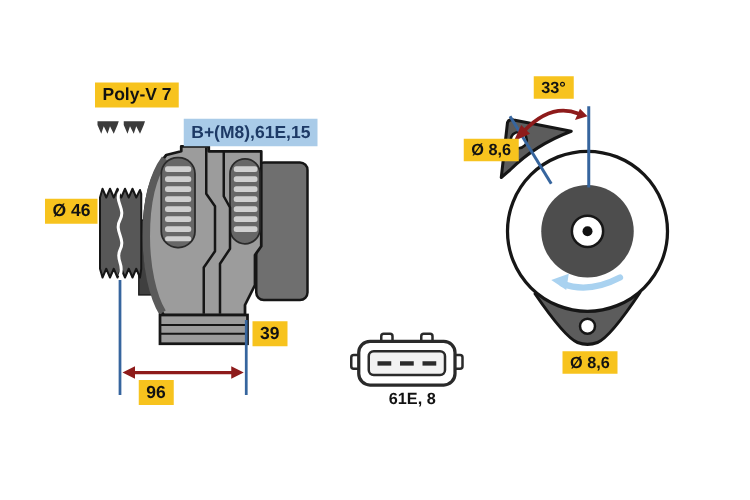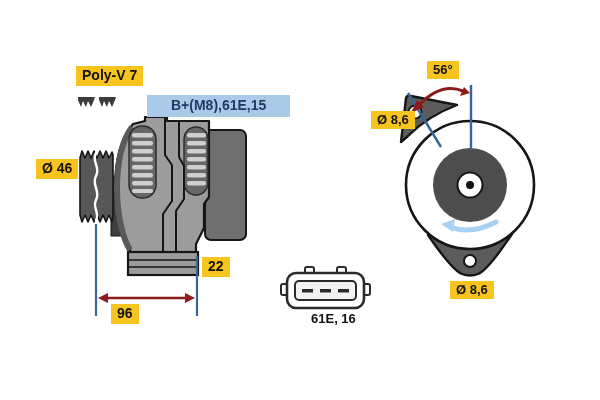--- a/index.html
+++ b/index.html
@@ -12,21 +12,21 @@
     position:absolute;white-space:nowrap;
     font-family:"Liberation Sans",sans-serif;
     font-weight:bold;line-height:1.25;
   }
   .ylbl{
     background:#F7C31E;color:#121212;
     font-size:14px;padding:1px 6px;
   }
   .blbl{
     background:#A9CBE8;color:#1D3A66;
-    font-size:14px;padding:2px 24px;
+    font-size:14px;padding:2px 6px;
   }
   .plain{color:#121212;font-size:13px;}
 </style>
 </head>
 <body>
 
 <div class="stage">
 
   <svg width="600" height="400" viewBox="0 0 600 400">
 
@@ -142,24 +142,24 @@
       </g>
     </g>
   </svg>
 
   <div class="lbl ylbl" style="left:76px;top:66px;">Poly-V 7</div>
 
   <div class="lbl blbl" style="left:147px;top:95px;">B+(M8),61E,15</div>
 
   <div class="lbl ylbl" style="left:36px;top:159px;">Ø 46</div>
 
-  <div class="lbl ylbl" style="left:202px;top:257px;">22</div>
+  <div class="lbl ylbl" style="left:202px;top:257px;">39</div>
 
   <div class="lbl ylbl" style="left:111px;top:304px;">96</div>
 
-  <div class="lbl ylbl" style="left:427px;top:61px;font-size:13px;">56°</div>
+  <div class="lbl ylbl" style="left:427px;top:61px;font-size:13px;">33°</div>
 
   <div class="lbl ylbl" style="left:371px;top:111px;font-size:13px;">Ø 8,6</div>
 
   <div class="lbl ylbl" style="left:450px;top:281px;font-size:13px;">Ø 8,6</div>
 
-  <div class="lbl plain" style="left:311px;top:311px;">61E, 16</div>
+  <div class="lbl plain" style="left:311px;top:311px;">61E, 8</div>
 </div>
 
 </body></html>

